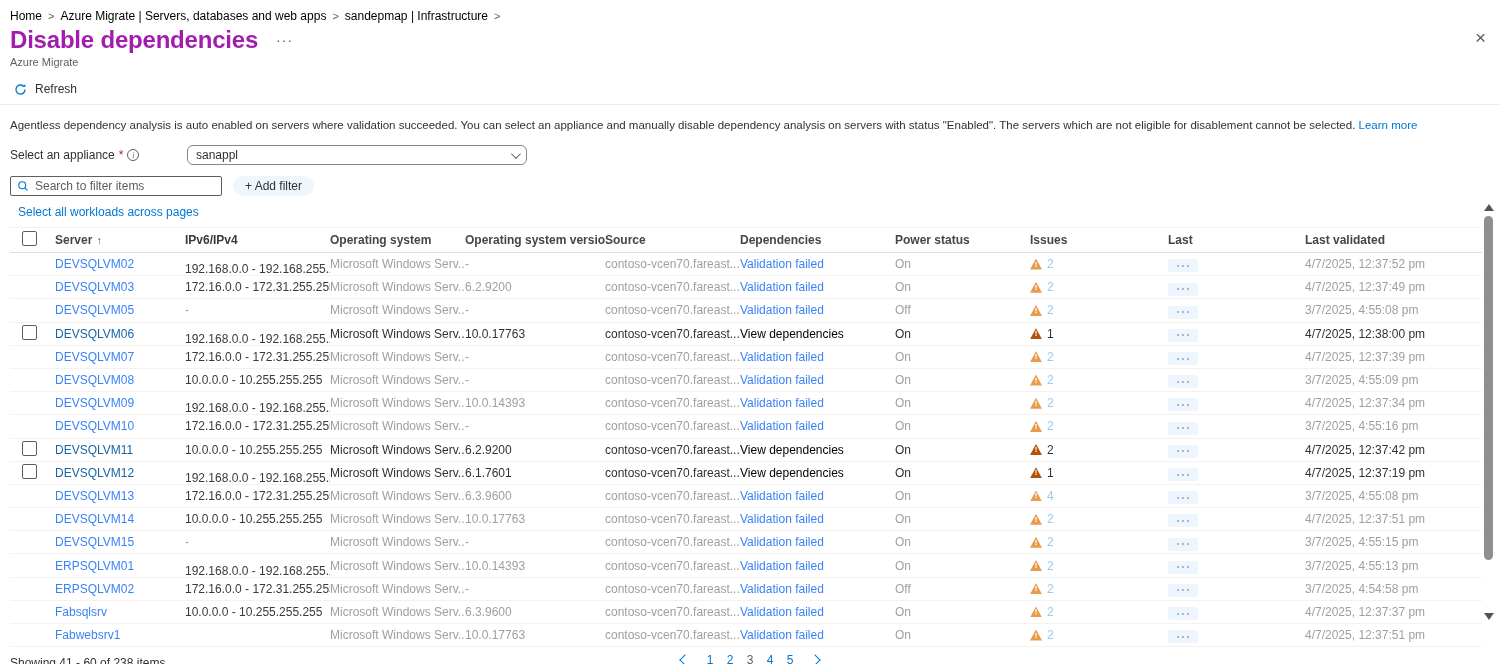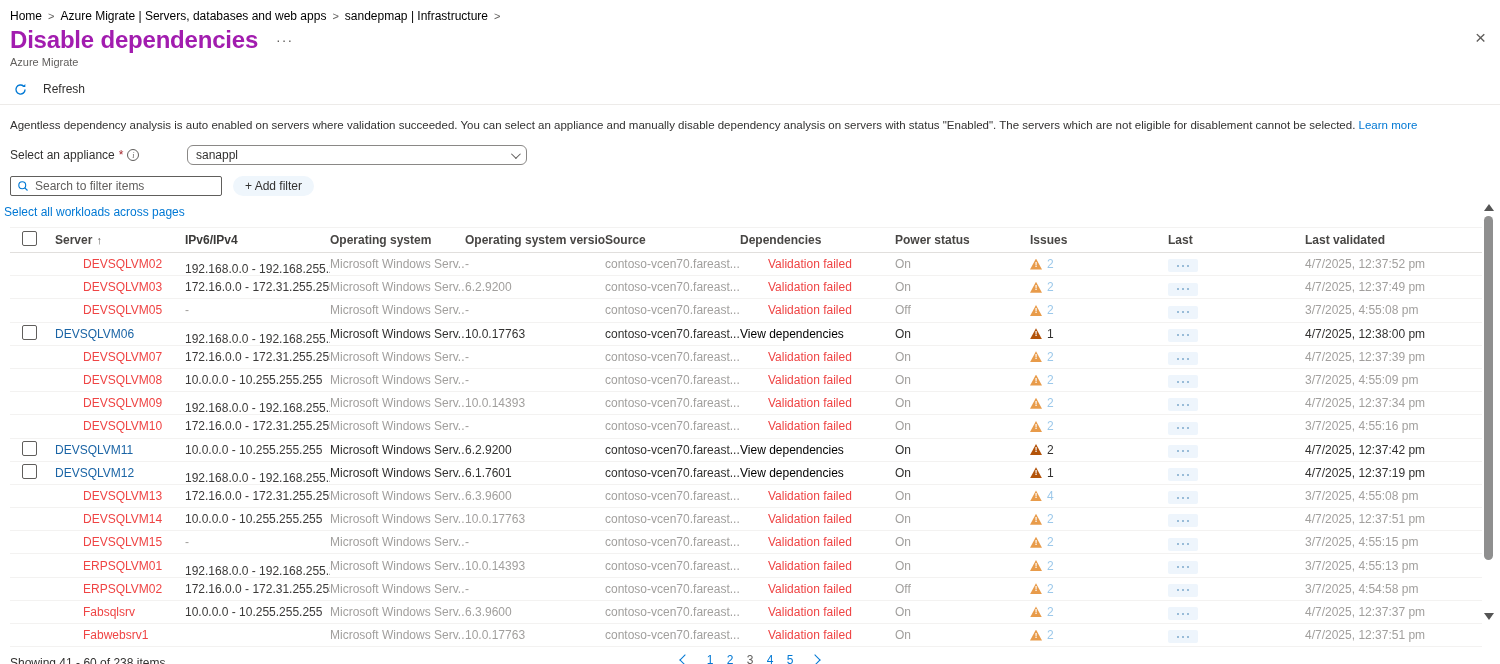--- a/index.html
+++ b/index.html
@@ -14,21 +14,21 @@
 
   
   .title-row { padding:3px 10px 0 10px; display:flex; align-items:center; }
   .page-title { font-size:24px; font-weight:700; color:#a21caf; letter-spacing:-0.2px; }
   .more-dots { margin-left:18px; color:#605e5c; font-size:14px; letter-spacing:1px; cursor:pointer; }
   .close-x { position:absolute; top:28px; right:14px; font-size:19px; color:#605e5c; cursor:pointer; line-height:1; }
   .subtitle { padding:2px 10px 0 10px; font-size:11px; color:#605e5c; }
 
   
   .cmdbar { margin-top:10px; padding:4px 10px 8px 14px; display:flex; align-items:center; border-bottom:1px solid #edebe9; }
-  .refresh-btn { display:flex; align-items:center; gap:16px; font-size:12px; color:#323130; cursor:pointer; }
+  .refresh-btn { display:flex; align-items:center; gap:8px; font-size:12px; color:#323130; cursor:pointer; }
 
   
   .info-text { padding:14px 10px 0 10px; font-size:11.5px; color:#323130; white-space:nowrap; }
   .link { color:#0078d4; cursor:pointer; text-decoration:none; }
 
   
   .appliance-row { margin-top:14px; padding:0 10px; display:flex; align-items:center; font-size:12px; }
   .appliance-label-wrap { width:177px; display:flex; align-items:center; gap:4px; }
   .req { color:#a4262c; }
   .info-i { display:inline-flex; width:12px; height:12px; border:1px solid #605e5c; border-radius:50%;
@@ -38,21 +38,21 @@
   .chev-down { width:7px; height:7px; border-right:1.4px solid #605e5c; border-bottom:1.4px solid #605e5c;
     transform:rotate(45deg) translateY(-2px); }
 
   
   .filter-row { margin-top:11px; padding:0 10px; display:flex; align-items:center; gap:11px; }
   .search-box { width:212px; height:20px; border:1px solid #605e5c; border-radius:2px; display:flex; align-items:center; padding:0 6px; gap:6px; background:#fff; }
   .search-box input { border:none; outline:none; flex:1; font-size:12px; font-family:inherit; color:#323130; }
   .search-box input::placeholder { color:#605e5c; }
   .add-filter { height:20px; border-radius:10px; background:#eff6fc; display:inline-flex; align-items:center;
     padding:0 12px; font-size:12px; color:#323130; cursor:pointer; gap:4px; }
-  .select-all { margin-top:9px; padding:0 4px; font-size:12px; }
+  .select-all { margin-top:9px; padding:0 18px; font-size:12px; }
 
   
   .table { margin:8px 10px 0 10px; width:1472px; }
   .thead { display:flex; align-items:center; height:26px; border-top:1px solid #f3f2f1; border-bottom:1px solid #e1dfdd; font-size:12px; font-weight:700; color:#484644; }
   .trow { display:flex; align-items:center; height:23.2px; border-bottom:1px solid #f3f2f1; font-size:12px; }
   .cell { overflow:hidden; white-space:nowrap; padding-right:8px; }
   .c-cb { width:45px; padding-left:12px; }
   .c-server { width:130px; }
   .c-ip { width:145px; color:#3b3a39; }
   .c-os { width:135px; }
@@ -60,21 +60,21 @@
   .c-src { width:135px; }
   .c-dep { width:140px; }
   .c-pow { width:135px;margin-left:15px; }
   .c-iss { width:138px; display:flex; align-items:center; gap:5px; }
   .c-tags { width:137px; }
   .c-last { flex:1; }
   .sort-arrow { font-weight:400; color:#605e5c; margin-left:4px; font-size:11px; }
   .checkbox { display:inline-block; width:15px; height:15px; border:1px solid #605e5c; border-radius:2px; background:#fff; cursor:pointer; }
   .gray { color:#a19f9d; }
   .dark { color:#323130; }
-  .lnk-dim { color:#ef4444; cursor:pointer;margin-left:28px; }
+  .lnk-dim { color:#3b82f6; cursor:pointer; }
   .lnk-full { color:#000000; cursor:pointer; font-weight:400; }
   .srv-full { color:#1a64a5; font-weight:400; }
   .ip-low { transform:translateY(5px); }
   .tri { position:relative; display:inline-block; width:12px; height:11px; clip-path:polygon(50% 0,100% 100%,0 100%); }
   .tri::after { content:"!"; position:absolute; left:0; right:0; bottom:0; text-align:center; font-size:8px; line-height:10px; color:#fff; font-weight:700; }
   .tri-light { background:#e89b4a; }
   .tri-dark { background:#b35309; }
   .iss-dim { color:#9cc8ea; }
   .iss-dark { color:#323130; }
   .tags-btn { display:inline-flex; align-items:center; justify-content:center; gap:3px; width:30px; height:13px;

